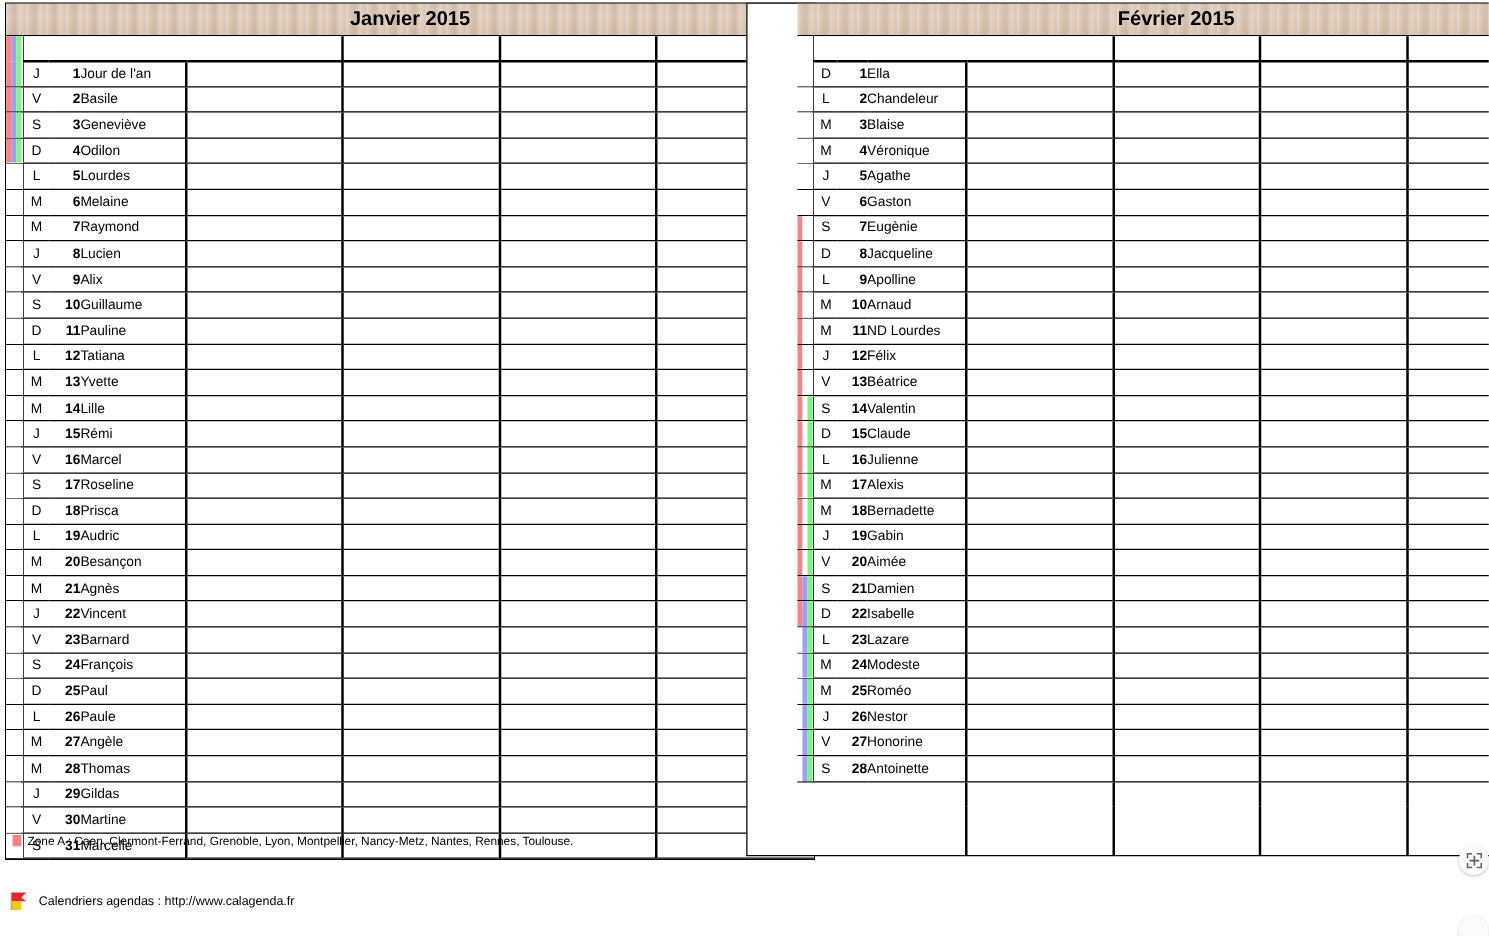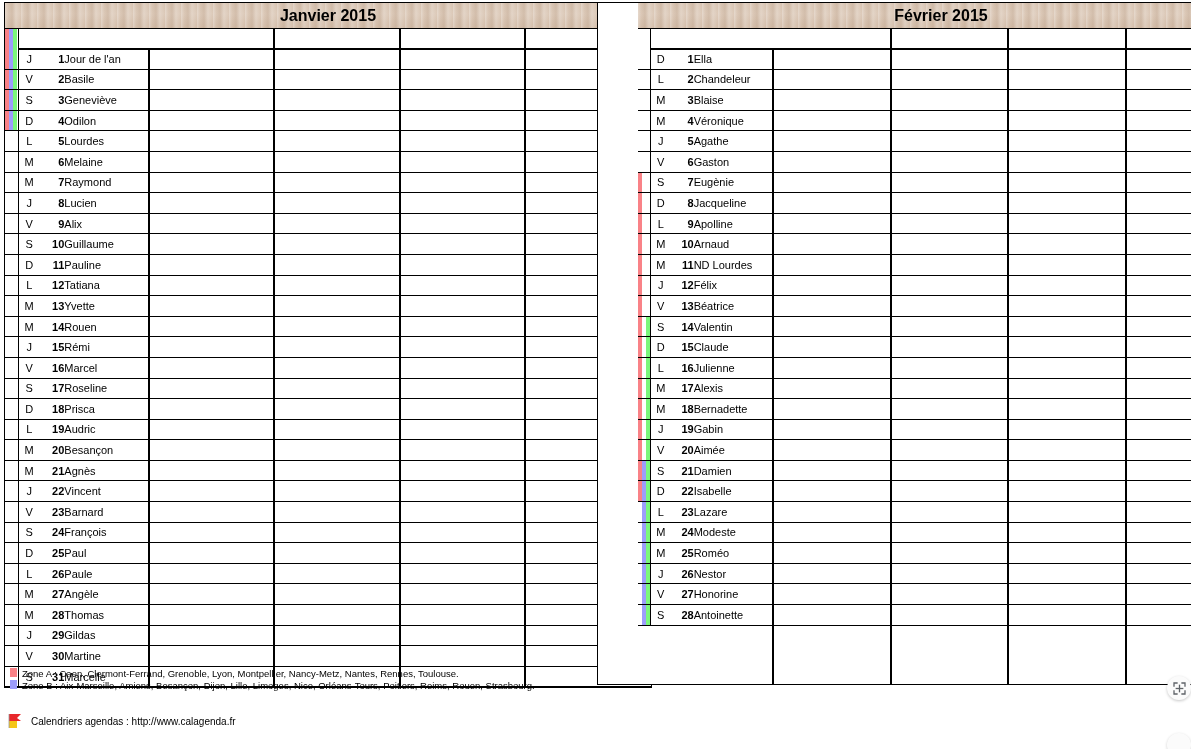--- a/index.html
+++ b/index.html
@@ -421,21 +421,21 @@
             <tr>
               <td class="zone-cell">
                 <div class="zone-stripes">
                   <i class="zs-empty"></i>
                   <i class="zs-empty"></i>
                   <i class="zs-empty"></i>
                 </div>
               </td>
               <td class="day-letter">M</td>
               <td class="day-num">14</td>
-              <td class="saint">Rouen</td>
+              <td class="saint">Lille</td>
               <td class="note"></td>
               <td class="note"></td>
               <td class="note"></td>
               <td class="note last"></td>
             </tr>
             <tr>
               <td class="zone-cell">
                 <div class="zone-stripes">
                   <i class="zs-empty"></i>
                   <i class="zs-empty"></i>
@@ -1212,24 +1212,20 @@
           </tbody>
         </table>
       </div>
     </div>
 
   <div id="legend">
       <div class="legend-row">
         <span class="legend-swatch sw-a"></span>
         <span class="legend-text">Zone A : Caen, Clermont-Ferrand, Grenoble, Lyon, Montpellier, Nancy-Metz, Nantes, Rennes, Toulouse.</span>
       </div>
-      <div class="legend-row">
-        <span class="legend-swatch sw-b"></span>
-        <span class="legend-text">Zone B : Aix-Marseille, Amiens, Besançon, Dijon, Lille, Limoges, Nice, Orléans-Tours, Poitiers, Reims, Rouen, Strasbourg.</span>
-      </div>
     </div>
 
   <div id="credit">
     <span class="flag-icon">
       <svg width="17" height="18" viewBox="0 0 17 18">
         <path d="M1 2 L13 2 L13 9 L1 9 Z" fill="#e8272b"></path>
         <path d="M1 9 L9 9 L9 16 L1 16 Z" fill="#f5c518"></path>
         <path d="M13 2 L9 6 L13 9 Z" fill="#ffffff"></path>
         <path d="M1 2 L1 16" stroke="#9a9a9a" stroke-width="0.8" fill="none"></path>
       </svg>

